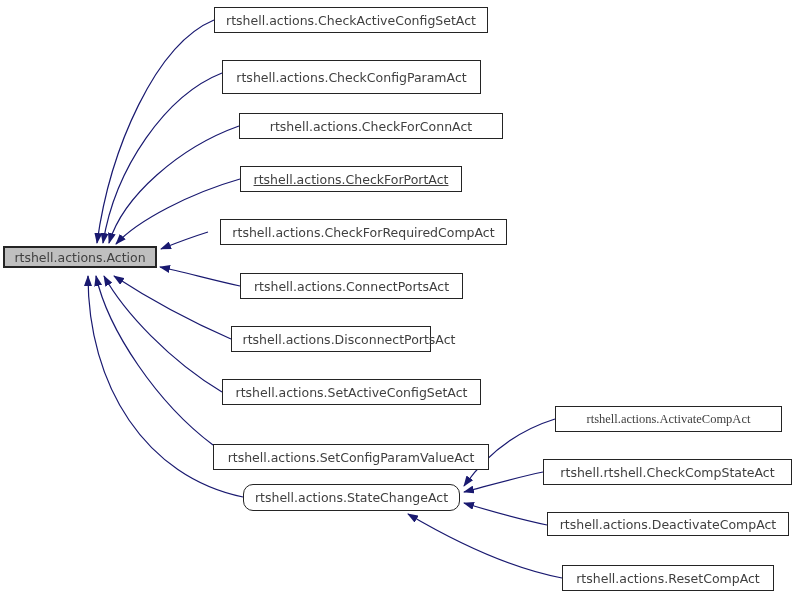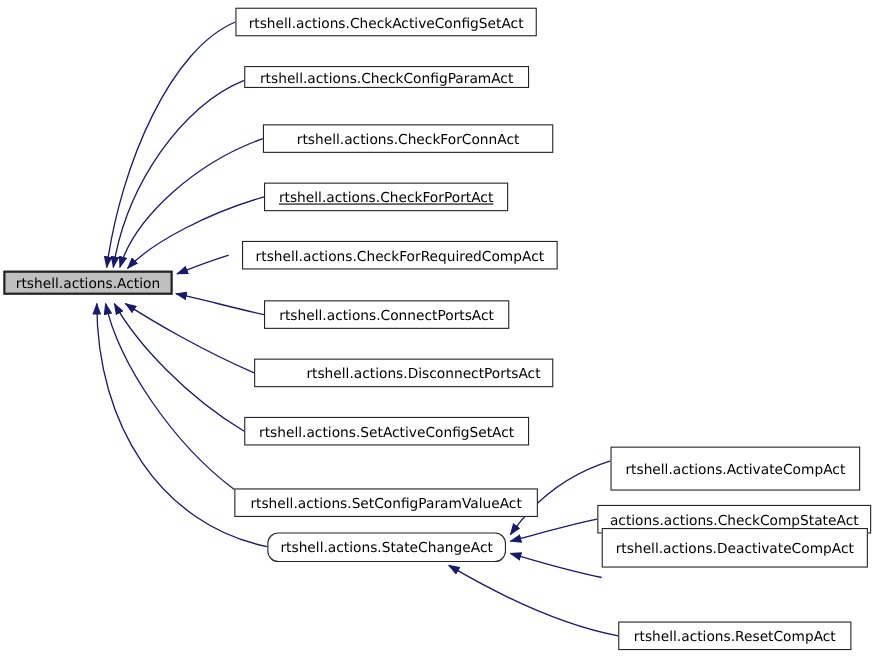--- a/index.html
+++ b/index.html
@@ -20,21 +20,21 @@
     left: 0;
     top: 0;
     width: 797px;
     height: 600px;
   }
   .node {
     position: absolute;
     box-sizing: border-box;
     background: #ffffff;
     border: 1px solid #242424;
-    color: #000000;
+    color: #404040;
     font-size: 12.5px;
     display: flex;
     align-items: center;
     justify-content: center;
     white-space: nowrap;
     cursor: pointer;
   }
   .node.highlight {
     background: #bfbfbf;
     border-width: 2px;
@@ -67,27 +67,27 @@
         <path class="edge" d="M243,497 C146,477 88,386 88,276" stroke="#191970" marker-end="url(#arrowhead)"></path>
         <path class="edge" d="M555,419 C510,433 481,462 464,486" stroke="#191970" marker-end="url(#arrowhead)"></path>
         <path class="edge" d="M543,472 C514,478 487,486 464,492" stroke="#191970" marker-end="url(#arrowhead)"></path>
         <path class="edge" d="M547,525 C514,518 487,510 464,503" stroke="#191970" marker-end="url(#arrowhead)"></path>
         <path class="edge" d="M562,578 C504,567 442,534 408,514" stroke="#191970" marker-end="url(#arrowhead)"></path>
       </g>
   </svg>
   <div id="node-layer">
       <div class="node highlight" style="left: 3px; top: 246px; width: 154px; height: 22px;">rtshell.actions.Action</div>
       <div class="node" style="left: 214px; top: 7px; width: 274px; height: 26px;">rtshell.actions.CheckActiveConfigSetAct</div>
-      <div class="node" style="left: 222px; top: 60px; width: 259px; height: 20px;">rtshell.actions.CheckConfigParamAct</div>
+      <div class="node" style="left: 222px; top: 60px; width: 259px; height: 34px;">rtshell.actions.CheckConfigParamAct</div>
       <div class="node" style="left: 239px; top: 113px; width: 264px; height: 26px;">rtshell.actions.CheckForConnAct</div>
       <div class="node" style="left: 240px; top: 166px; width: 222px; height: 26px; text-decoration: underline;">rtshell.actions.CheckForPortAct</div>
       <div class="node" style="left: 220px; top: 219px; width: 287px; height: 26px;">rtshell.actions.CheckForRequiredCompAct</div>
       <div class="node" style="left: 240px; top: 273px; width: 223px; height: 26px;">rtshell.actions.ConnectPortsAct</div>
-      <div class="node" style="left: 231px; top: 326px; width: 272px; height: 26px; padding-left: 36px;">rtshell.actions.DisconnectPortsAct</div>
+      <div class="node" style="left: 231px; top: 326px; width: 200px; height: 26px; padding-left: 36px;">rtshell.actions.DisconnectPortsAct</div>
       <div class="node" style="left: 222px; top: 379px; width: 259px; height: 26px;">rtshell.actions.SetActiveConfigSetAct</div>
       <div class="node" style="left: 213px; top: 444px; width: 276px; height: 26px;">rtshell.actions.SetConfigParamValueAct</div>
       <div class="node" style="left: 243px; top: 484px; width: 217px; height: 27px; border-radius: 10px;">rtshell.actions.StateChangeAct</div>
-      <div class="node" style="left: 555px; top: 406px; width: 227px; height: 40px;">rtshell.actions.ActivateCompAct</div>
-      <div class="node" style="left: 543px; top: 459px; width: 249px; height: 26px;">actions.actions.CheckCompStateAct</div>
-      <div class="node" style="left: 547px; top: 480px; width: 242px; height: 36px;">rtshell.actions.DeactivateCompAct</div>
+      <div class="node" style="left: 555px; top: 406px; width: 227px; height: 26px; font-family: Liberation Serif, serif;">rtshell.actions.ActivateCompAct</div>
+      <div class="node" style="left: 543px; top: 459px; width: 249px; height: 26px;">rtshell.rtshell.CheckCompStateAct</div>
+      <div class="node" style="left: 547px; top: 512px; width: 242px; height: 24px;">rtshell.actions.DeactivateCompAct</div>
       <div class="node" style="left: 562px; top: 565px; width: 212px; height: 26px;">rtshell.actions.ResetCompAct</div>
     </div>
 </div>
 
 </body></html>

